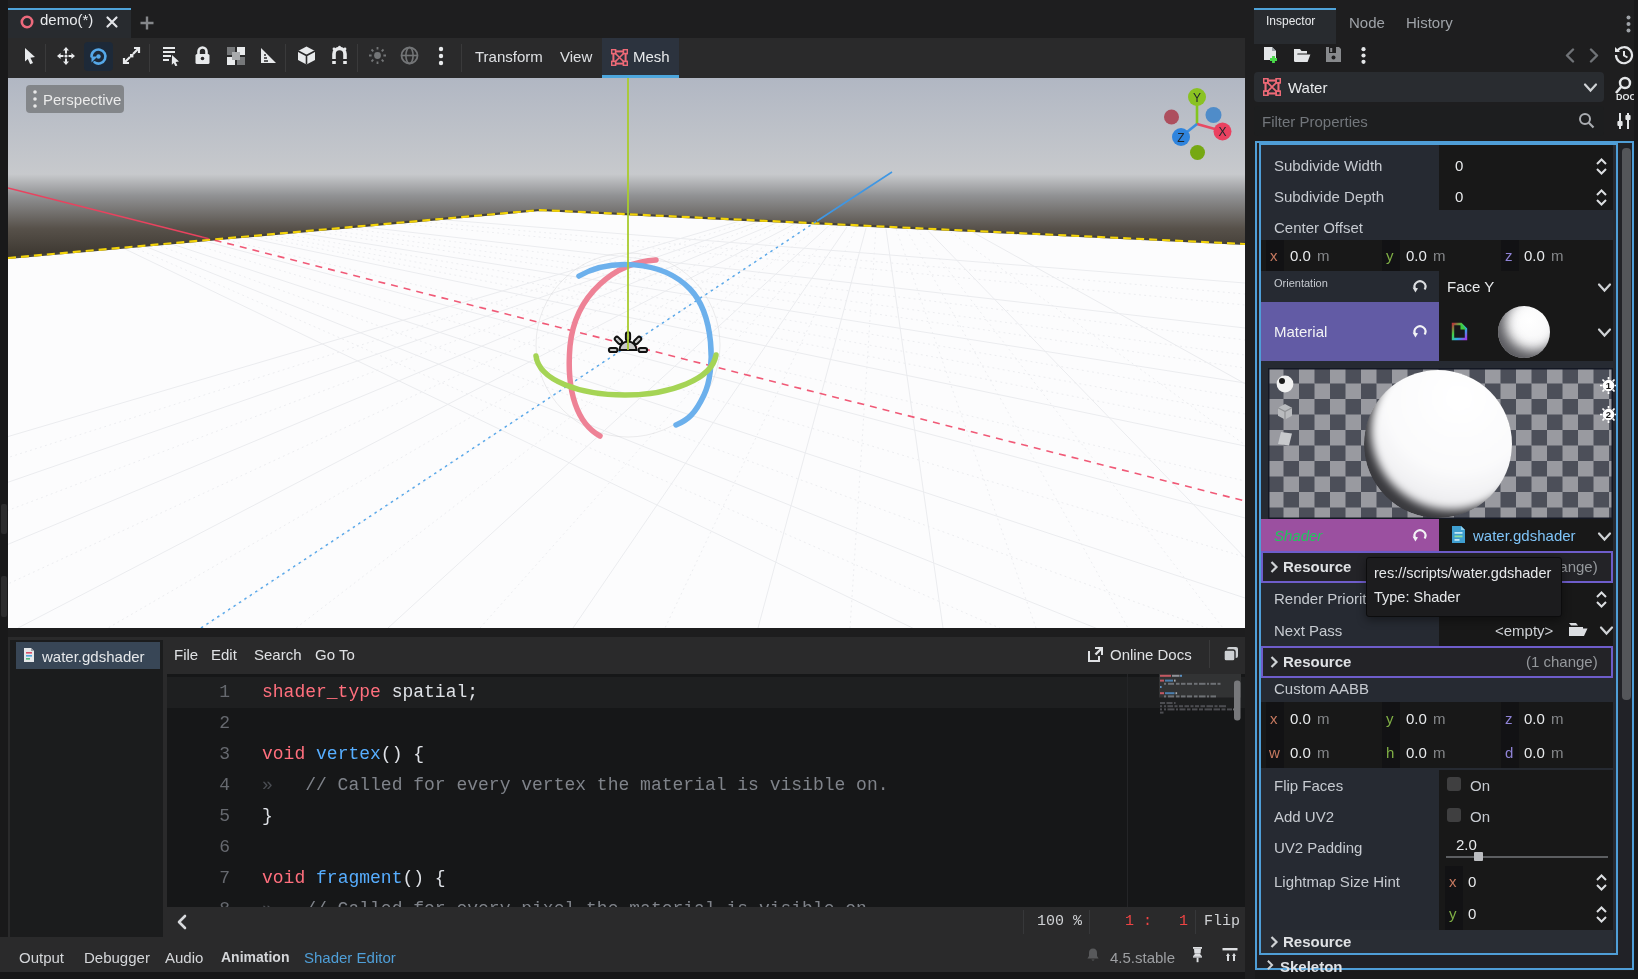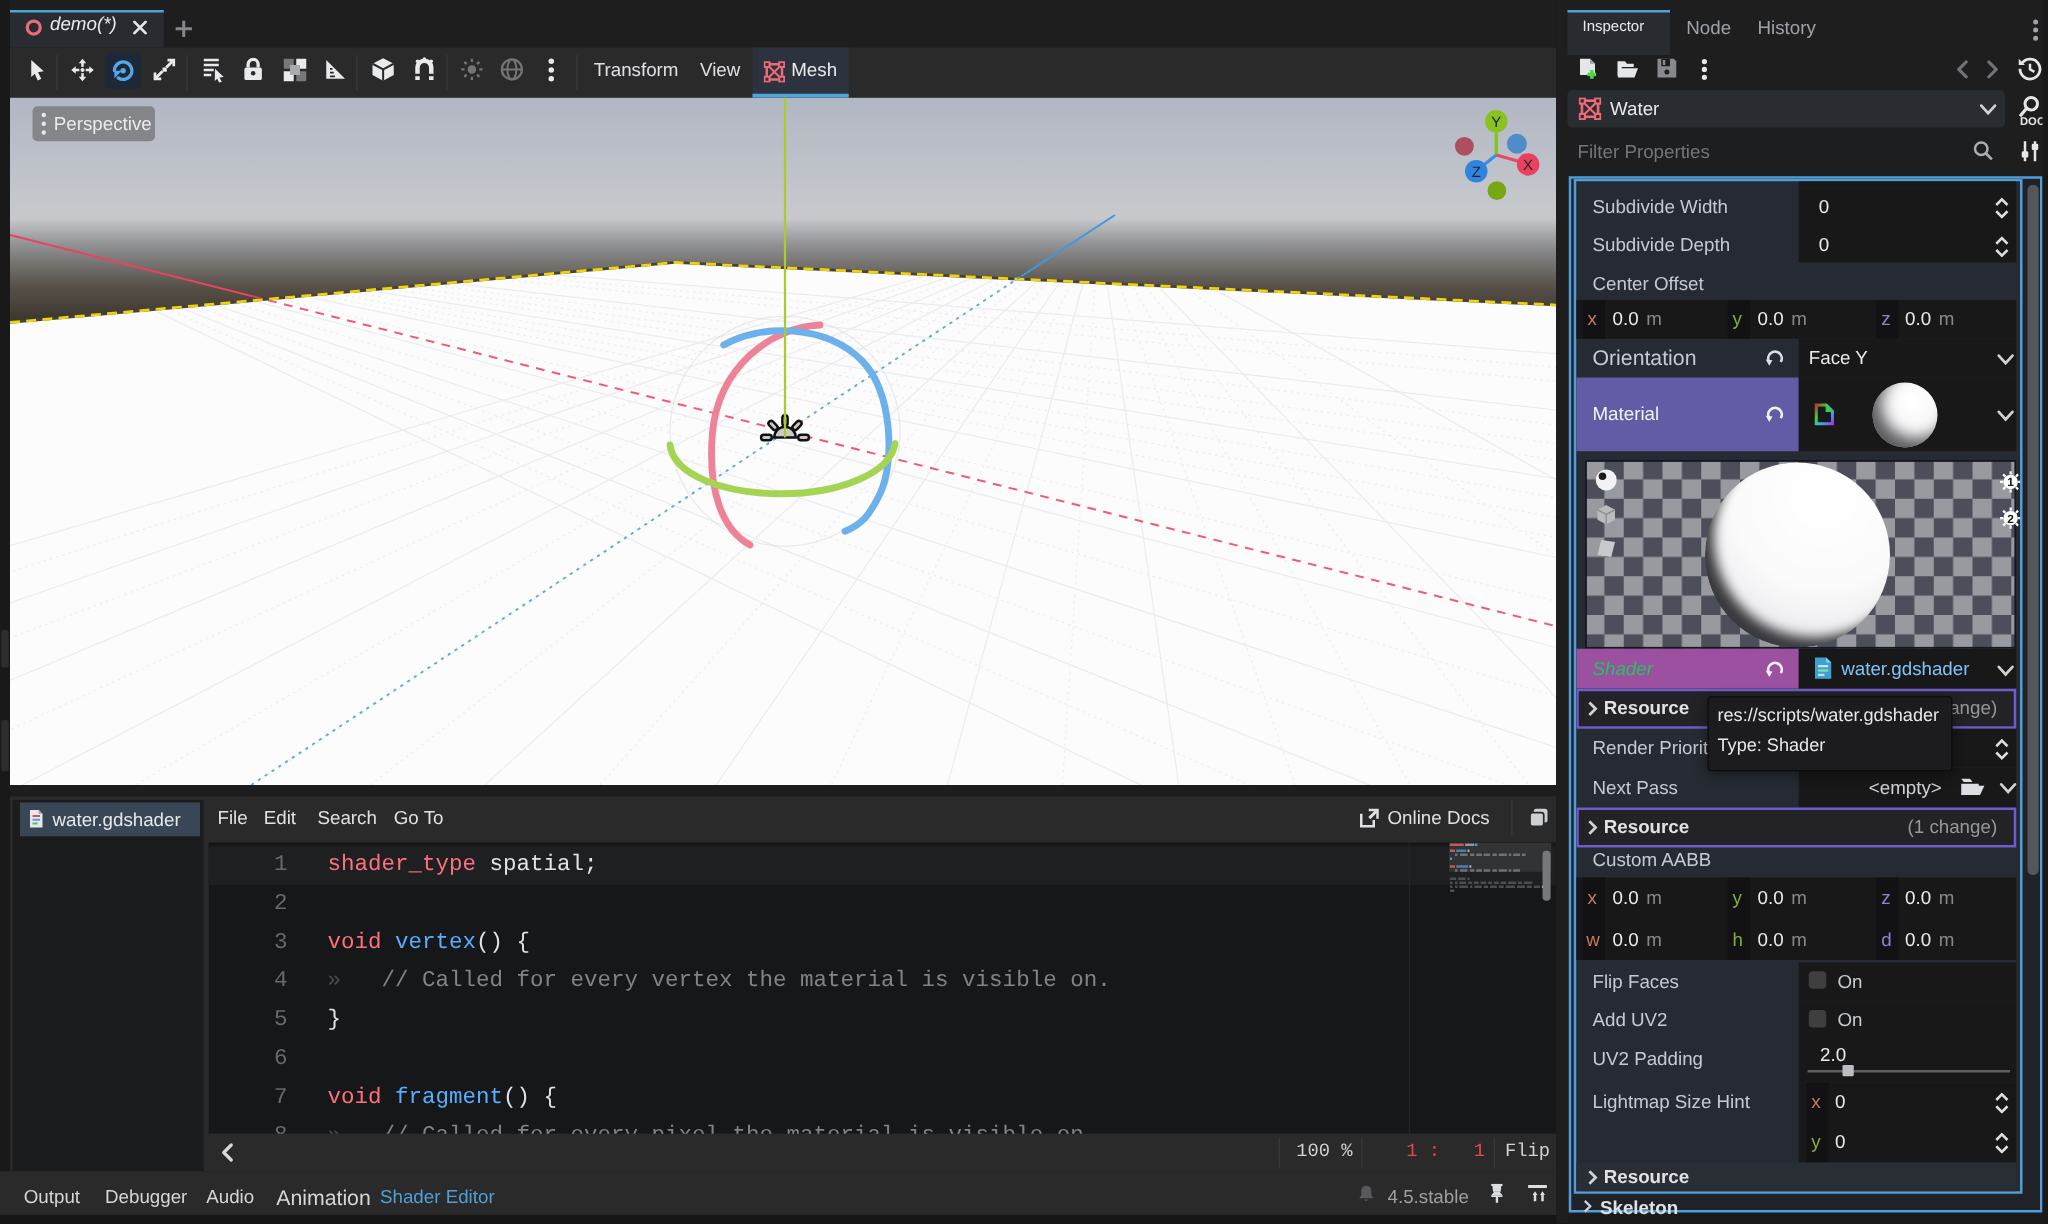--- a/index.html
+++ b/index.html
@@ -11,21 +11,21 @@
 </style>
 </head>
 <body>
 <div id="root">
 
   <div class="abs" style="left:8px;top:0;width:1237px;height:38px;background:#1e1e1f;"></div>
   <div class="abs" style="left:8px;top:8px;width:123px;height:30px;background:#282b2f;border-top:2px solid #4fa3d9;"></div>
   <svg class="abs" style="left:20px;top:15px" width="14" height="14" viewBox="0 0 14 14">
     <circle cx="7" cy="7" r="5.2" fill="none" stroke="#ec6a7c" stroke-width="2.6"></circle>
   </svg>
-  <div class="abs" style="left:40px;top:11px;font-size:15px;color:#e8eaec;font-style:italic;">demo(*)</div>
+  <div class="abs" style="left:40px;top:11px;font-size:15px;color:#e8eaec;">demo(*)</div>
   <svg class="abs" style="left:105px;top:15px" width="14" height="14" viewBox="0 0 14 14">
     <path d="M2.5 2.5 L11.5 11.5 M11.5 2.5 L2.5 11.5" stroke="#e3e5e8" stroke-width="2.2" stroke-linecap="round"></path>
   </svg>
   <svg class="abs" style="left:139px;top:15px" width="16" height="16" viewBox="0 0 16 16">
     <path d="M8 1.5 V14.5 M1.5 8 H14.5" stroke="#85878a" stroke-width="2.4"></path>
   </svg>
 
   <div class="abs" style="left:8px;top:38px;width:1237px;height:40px;background:#2a2a2b;"></div>
   <div id="toolbar-icons">
 
@@ -385,21 +385,21 @@
       <div class="abs" style="left:958px;top:6px;font-family:'Liberation Mono',monospace;font-size:15px;color:#ef4444;">1 :&nbsp;&nbsp;&nbsp;1</div>
       <div class="abs" style="left:1028px;top:3px;width:1px;height:24px;background:#37383a;"></div>
       <div class="abs" style="left:1037px;top:6px;font-family:'Liberation Mono',monospace;font-size:15px;color:#cfd1d4;">Flip</div>
     </div>
   </div>
 
   <div class="abs" style="left:0px;top:937px;width:1245px;height:35px;background:#2a2a2b;" id="bottombar">
     <div class="abs" style="left:19px;top:12px;font-size:15px;color:#d4d6d9;">Output</div>
     <div class="abs" style="left:84px;top:12px;font-size:15px;color:#d4d6d9;">Debugger</div>
     <div class="abs" style="left:165px;top:12px;font-size:15px;color:#d4d6d9;">Audio</div>
-    <div class="abs" style="left:221px;top:12px;font-size:17px;color:#d4d6d9;">Animation</div>
+    <div class="abs" style="left:221px;top:12px;font-size:14px;color:#d4d6d9;font-weight:bold;">Animation</div>
     <div class="abs" style="left:304px;top:12px;font-size:15px;color:#4f9fd8;">Shader Editor</div>
     <svg class="abs" style="left:1085px;top:10px" width="16" height="16" viewBox="0 0 16 16">
       <path d="M8 1.5 c-2.6 0 -4 1.8 -4 4.2 v3.3 l-1.6 2.5 h11.2 l-1.6 -2.5 v-3.3 c0 -2.4 -1.4 -4.2 -4 -4.2 z" fill="#58595b"></path>
       <path d="M6.4 12.6 a1.7 1.7 0 0 0 3.2 0 z" fill="#58595b"></path>
     </svg>
     <div class="abs" style="left:1110px;top:12px;font-size:15px;color:#9d9fa2;">4.5.stable</div>
     <svg class="abs" style="left:1191px;top:10px" width="13" height="17" viewBox="0 0 13 17">
       <g fill="#dcdee1">
         <rect x="2" y="0" width="9" height="1.8"></rect>
         <polygon points="3,1.8 10,1.8 9.6,6.4 3.4,6.4"></polygon>
@@ -533,21 +533,21 @@
       <div class="abs" style="left:121px;top:95px;width:18px;height:31px;background:#121214;"></div>
       <div class="abs" style="left:125px;top:102px;font-size:15px;color:#7fae45;">y</div>
       <div class="abs" style="left:145px;top:102px;font-size:15px;color:#e8eaec;">0.0</div>
       <div class="abs" style="left:172px;top:102px;font-size:15px;color:#85878a;">m</div>
       <div class="abs" style="left:240px;top:95px;width:18px;height:31px;background:#121214;"></div>
       <div class="abs" style="left:244px;top:102px;font-size:15px;color:#8f83d6;">z</div>
       <div class="abs" style="left:263px;top:102px;font-size:15px;color:#e8eaec;">0.0</div>
       <div class="abs" style="left:290px;top:102px;font-size:15px;color:#85878a;">m</div>
 
       <div class="abs" style="left:178px;top:126px;width:174px;height:31px;background:#181818;"></div>
-      <div class="abs" style="left:13px;top:132px;font-size:17px;color:#c6cad0;">Orientation</div>
+      <div class="abs" style="left:13px;top:132px;font-size:11px;color:#c6cad0;">Orientation</div>
       <svg class="abs" style="left:150px;top:133px" width="18" height="17" viewBox="0 0 18 17">
         <path d="M4.4 11.5 A5.4 5.4 0 1 1 13.6 11.5" fill="none" stroke="#dcdee1" stroke-width="2.1"></path>
         <path d="M1.6 9.6 L7 10.2 L4.4 14.6 Z" fill="#dcdee1"></path>
       </svg>
       <div class="abs" style="left:186px;top:133px;font-size:15px;color:#e8eaec;">Face Y</div>
       <svg class="abs" style="left:336px;top:137px" width="15" height="11" viewBox="0 0 15 11">
         <path d="M2 2.5 L7.5 8.5 L13 2.5" fill="none" stroke="#cfd2d5" stroke-width="2.2" stroke-linecap="round"></path>
       </svg>
 
       <div class="abs" style="left:0px;top:157px;width:178px;height:59px;background:#625ba5;"></div>

